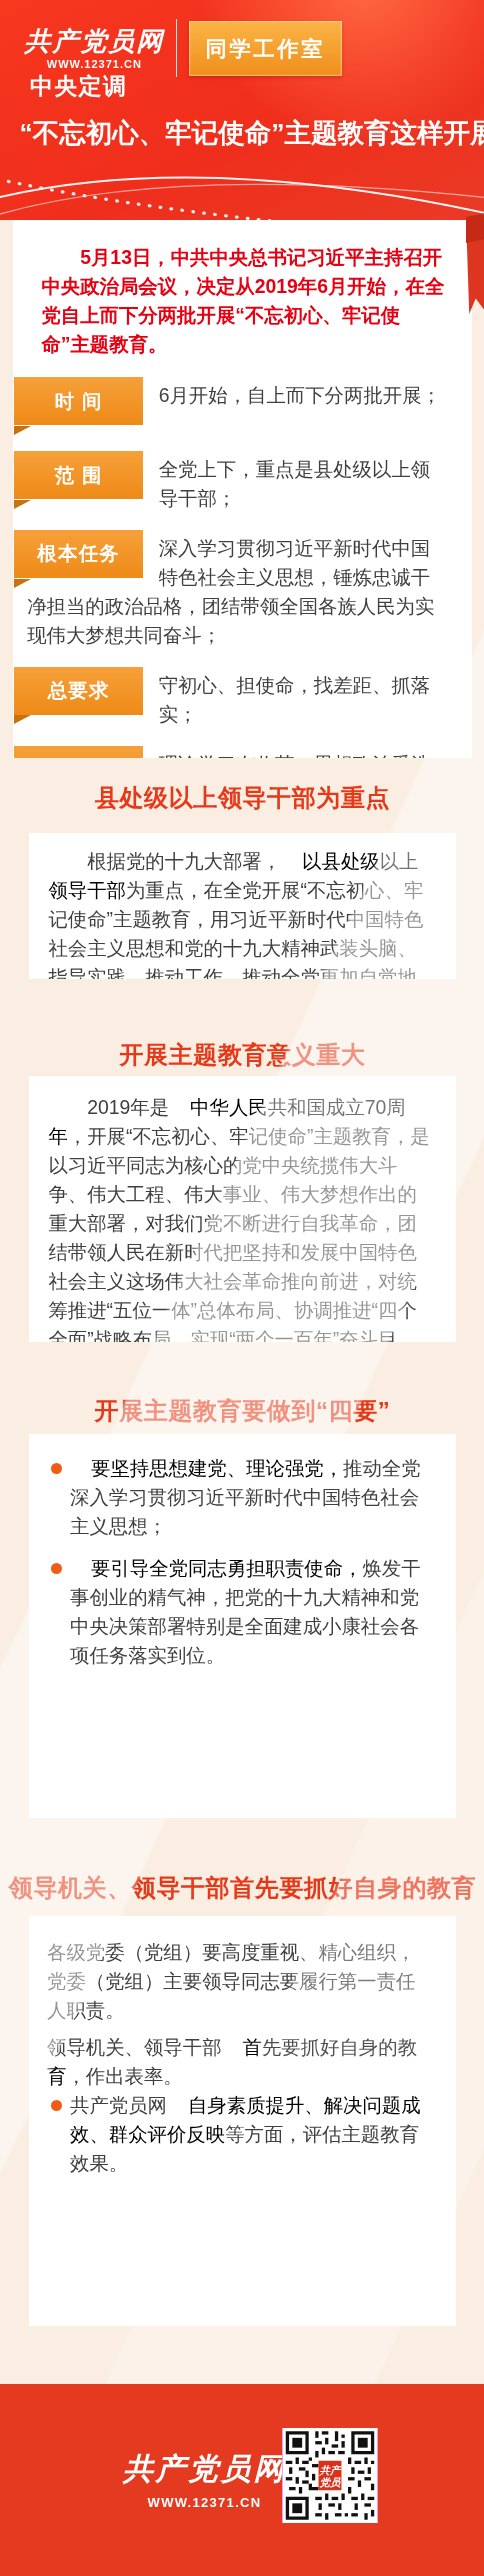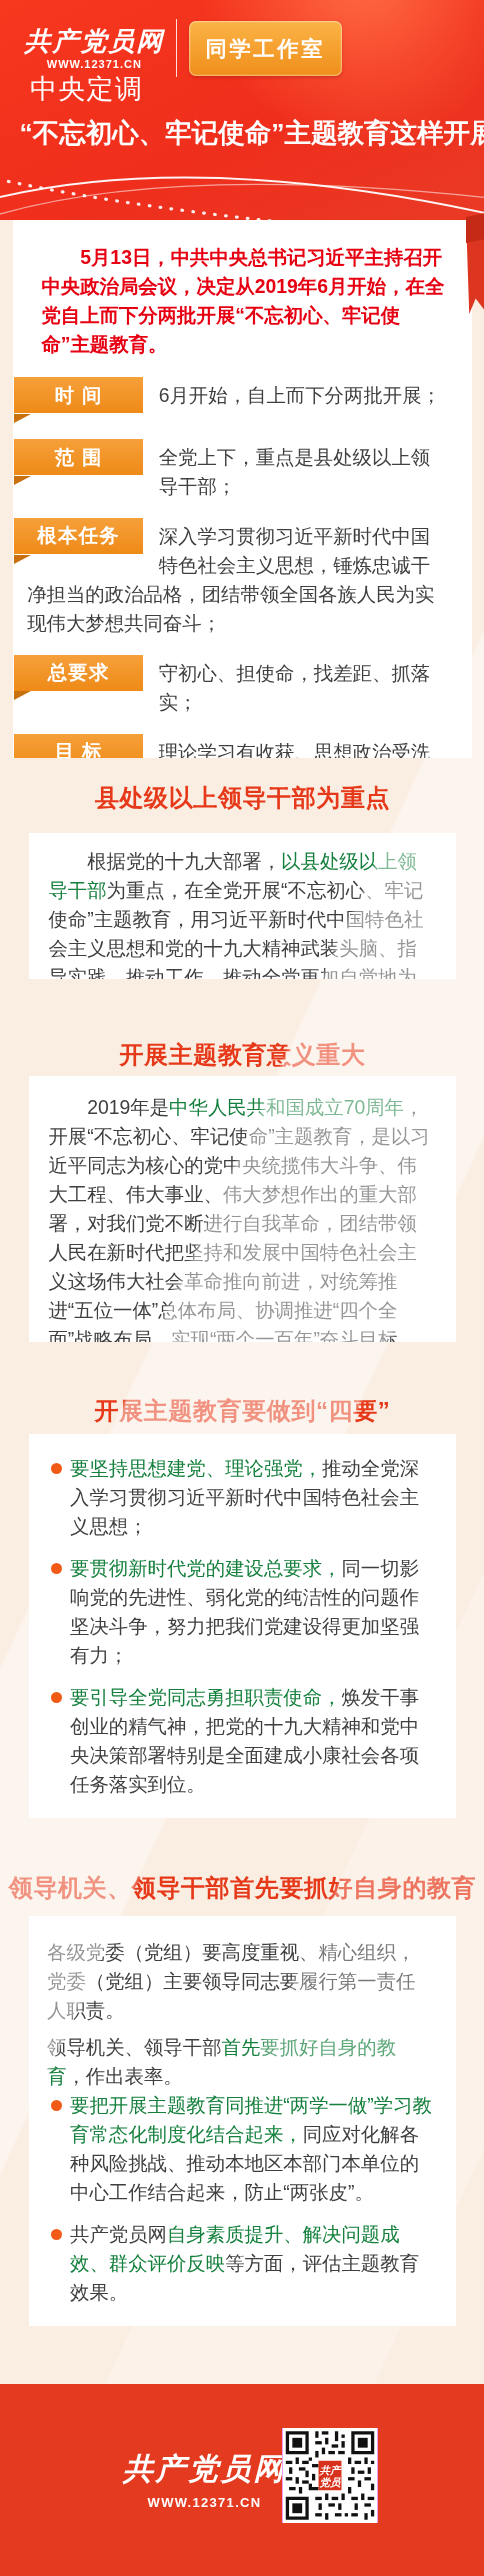--- a/index.html
+++ b/index.html
@@ -11,44 +11,44 @@
           linear-gradient(115deg,transparent 72%,rgba(255,255,255,.30) 72.3%,rgba(255,255,255,.30) 88%,transparent 88.3%);}
   
   .hdr{position:relative;height:220px;color:#fff;overflow:hidden;
        background:radial-gradient(circle at 75% -10%,#FF6A43 0%,rgba(255,106,67,0) 38%),
                   linear-gradient(155deg,#F8371F 0%,#EF2E1C 55%,#E93A25 100%);}
   .brand{position:absolute;top:19.4px;left:24.6px;display:flex;align-items:center;gap:11.6px;}
   .logo{ text-align:center;}
   .logo-cn{font-size:26px;font-weight:bold;font-style:italic;letter-spacing:1.9px;line-height:1.1;}
   .logo-url{font-size:11px;font-weight:bold;letter-spacing:1px;margin-top:1.9px;}
   .brand-divider{width:1.3px;height:58px;background:rgba(255,255,255,.85);}
-  .badge{padding:13px 17px;font-size:21.3px;font-weight:bold;border-radius:7px;letter-spacing:2.6px;
+  .badge{padding:13px 17px;font-size:21.3px;font-weight:bold;border-radius:0;letter-spacing:2.6px;
          background:linear-gradient(180deg,#FBB446 0%,#EF8E1B 100%);
          box-shadow:inset 0 0 0 1.3px rgba(255,255,255,.35),0 1.9px 3.2px rgba(120,10,0,.25);}
-  .kicker{position:absolute;top:71px;left:30px;font-size:27px;font-weight:normal;letter-spacing:1.3px;}
+  .kicker{position:absolute;top:71px;left:30px;font-size:23px;font-weight:bold;letter-spacing:1.3px;}
   .big-title{position:absolute;top:115px;left:0;width:447px;box-sizing:border-box;padding:0 19.4px;
              font-size:26.5px;font-weight:bold;white-space:nowrap;letter-spacing:0;}
   .hdr-arcs{position:absolute;left:0;bottom:-1.3px;width:485px;height:78px;display:block;}
   .ribbon{position:absolute;top:213px;right:0;width:19.4px;height:105px;z-index:3;}
   
   .card{background:#fff;box-sizing:border-box;overflow:hidden;}
   .card1{margin:0 13px;height:538px;padding:23px 26px 0 14.2px;}
   .intro-p{margin:0 0 0 14.2px;font-size:19.4px;line-height:29px;font-weight:bold;
            color:#E60012;text-indent:2em;}
   .rows{margin-top:18px;}
   .row{margin-bottom:17px;overflow:visible;}
   .row::after{content:"";display:block;clear:both;}
-  .tag{position:relative;float:left;width:129px;height:36px;margin:0 15.5px 9px -13px;
+  .tag{position:relative;float:left;width:129px;height:48px;margin:0 15.5px 9px -13px;
        display:flex;align-items:center;justify-content:center;
        font-size:19.4px;font-weight:bold;color:#fff;letter-spacing:1.3px;
        background:linear-gradient(180deg,#F6A03A 0%,#EE8A17 100%);}
   .tag::after{content:"";position:absolute;left:0;bottom:-9.7px;width:0;height:0;
        border-left:17px solid #C9700F;border-bottom:9.7px solid transparent;}
   .row-text{font-size:19.4px;line-height:29px;color:#3F3F3F;padding-top:3.9px;}
-  .red{color:#15803d;}
+  .red{color:#000000;margin-left:21px;}
   .sec-h{font-size:24px;font-weight:bold;color:#E6391A;text-align:center;line-height:28.4px;letter-spacing:0.6px;}
   .h-a{margin:26px 0 20.7px;}
   .h-b{margin:62px 0 6.5px;}
   .h-c{margin:55px 0 9px;}
   .h-d{margin:56px 0 13px;}
   .card2{margin:0 29px;height:146px;padding:14.2px 22px 0 19.4px;}
   .card3{margin:0 29px;height:266px;padding:17px 22px 0 19.4px;}
   .card4{margin:0 29px;height:384px;padding:19.4px 22px 0 18px;}
   .card5{margin:0 29px;height:410px;padding:22px 22px 0 18px;}
   .body-p{margin:0;font-size:19.4px;line-height:29px;color:#3F3F3F;text-indent:2em;}
@@ -131,31 +131,29 @@
 
   <div class="sec-h h-b">开展主题教育意义重大</div>
   <div class="card card3">
     <p class="body-p"><span>2019年是</span><span class="red">中华人民共和国成立70周年</span><span>，开展“不忘初心、牢记使命”主题教育，是以习近平同志为核心的党中央统揽伟大斗争、伟大工程、伟大事业、伟大梦想作出的重大部署，对我们党不断进行自我革命，团结带领人民在新时代把坚持和发展中国特色社会主义这场伟大社会革命推向前进，对统筹推进“五位一体”总体布局、协调推进“四个全面”战略布局，实现“两个一百年”奋斗目标、实现中华民族伟大复兴的中国梦，具有十分重大的意义。</span></p>
   </div>
 
   <div class="sec-h h-c">开展主题教育要做到“四要”</div>
   <div class="card card4">
     <ul class="blist">
       <li><span class="red">要坚持思想建党、理论强党，</span><span>推动全党深入学习贯彻习近平新时代中国特色社会主义思想；</span></li>
-      <li><span class="red">要贯彻新时代党的建设总要求，</span><span>同一切影响党的先进性、弱化党的纯洁性的问题作坚决斗争，努力把我们党建设得更加坚强有力；</span></li>
       <li><span class="red">要引导全党同志勇担职责使命，</span><span>焕发干事创业的精气神，把党的十九大精神和党中央决策部署特别是全面建成小康社会各项任务落实到位。</span></li>
     </ul>
   </div>
 
   <div class="sec-h h-d">领导机关、领导干部首先要抓好自身的教育</div>
   <div class="card card5">
     <p class="plain-p">各级党委（党组）要高度重视、精心组织，党委（党组）主要领导同志要履行第一责任人职责。</p>
     <p class="plain-p mt12"><span>领导机关、领导干部</span><span class="red">首先要抓好自身的教育</span><span>，作出表率。</span></p>
     <ul class="blist mt20">
-      <li><span></span><span class="red">要把开展主题教育同推进“两学一做”学习教育常态化制度化结合起来，</span><span>同应对化解各种风险挑战、推动本地区本部门本单位的中心工作结合起来，防止“两张皮”。</span></li>
       <li><span>共产党员网</span><span class="red">自身素质提升、解决问题成效、群众评价反映</span><span>等方面，评估主题教育效果。</span></li>
 
     </ul>
   </div>
 
   <div class="footer">
     <div class="f-logo">
       <div class="f-logo-cn">共产党员网</div>
       <div class="f-logo-url">WWW.12371.CN</div>
     </div>

